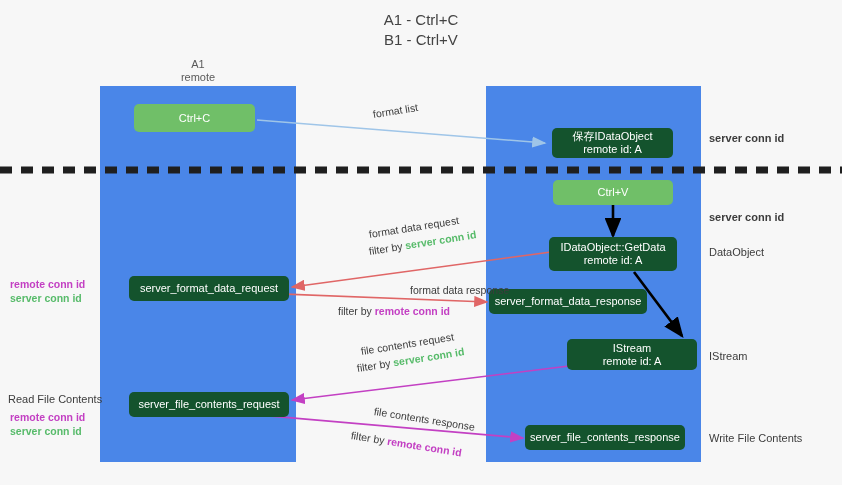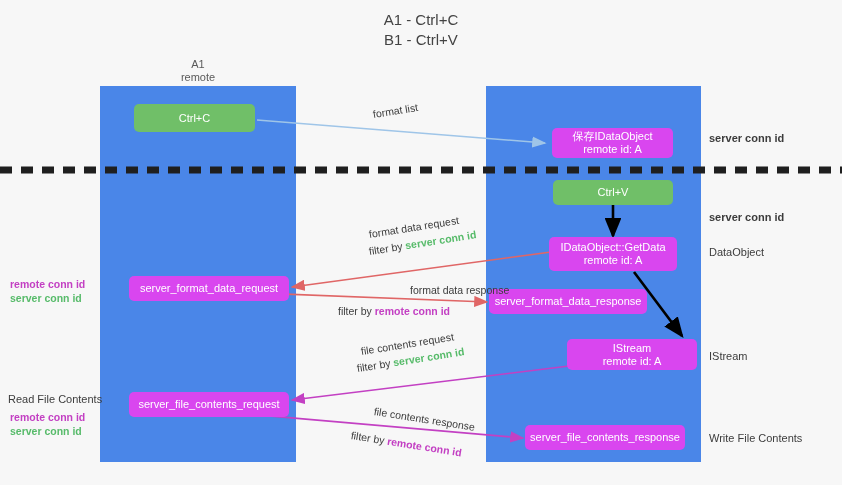--- a/index.html
+++ b/index.html
@@ -65,21 +65,21 @@
     flex-direction: column;
     align-items: center;
     justify-content: center;
     text-align: center;
     color: #ffffff;
     font-size: 11px;
     line-height: 13px;
     border-radius: 5px;
   }
   .box.green  { background: #6aa84f; background: #70bf68; }
-  .box.orange { background: #d946ef; text-align: center; }
+  .box.orange { background: #14532d; text-align: center; }
   .box .l2 { display: block; }
 
   
   .label {
     position: absolute;
     font-size: 10.5px;
     line-height: 13px;
     color: #3c3c3c;
     white-space: nowrap;
   }

